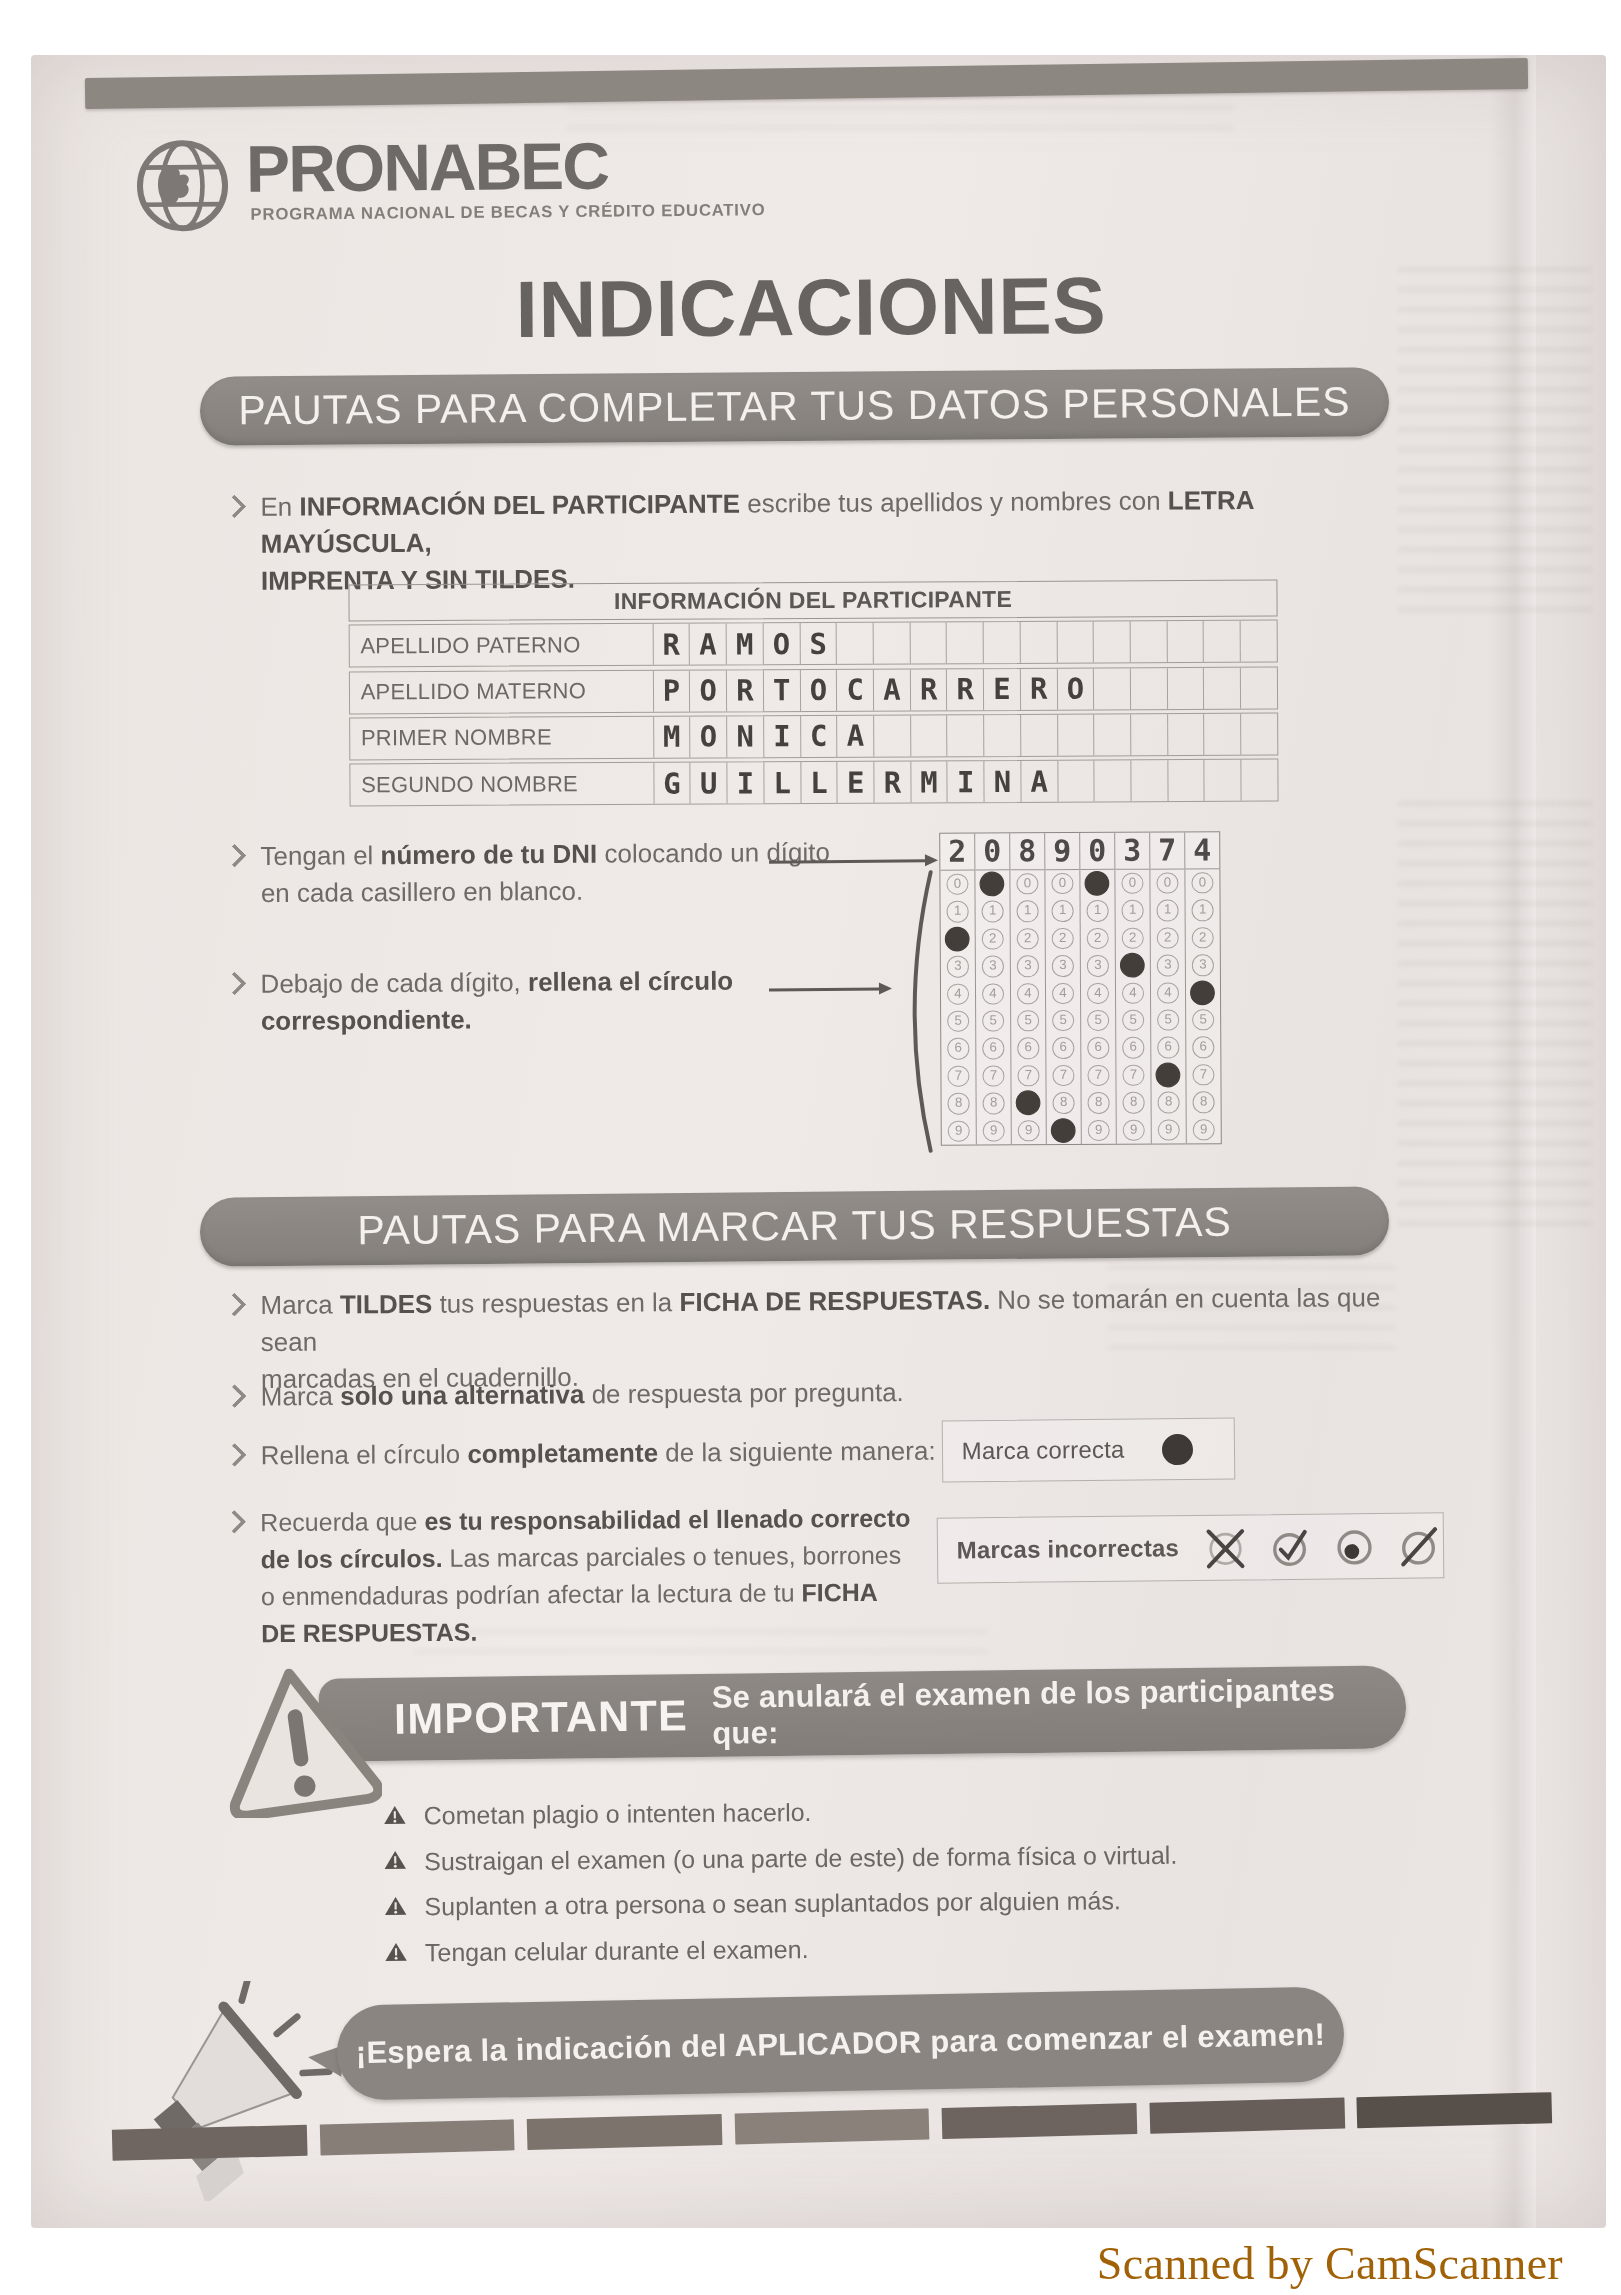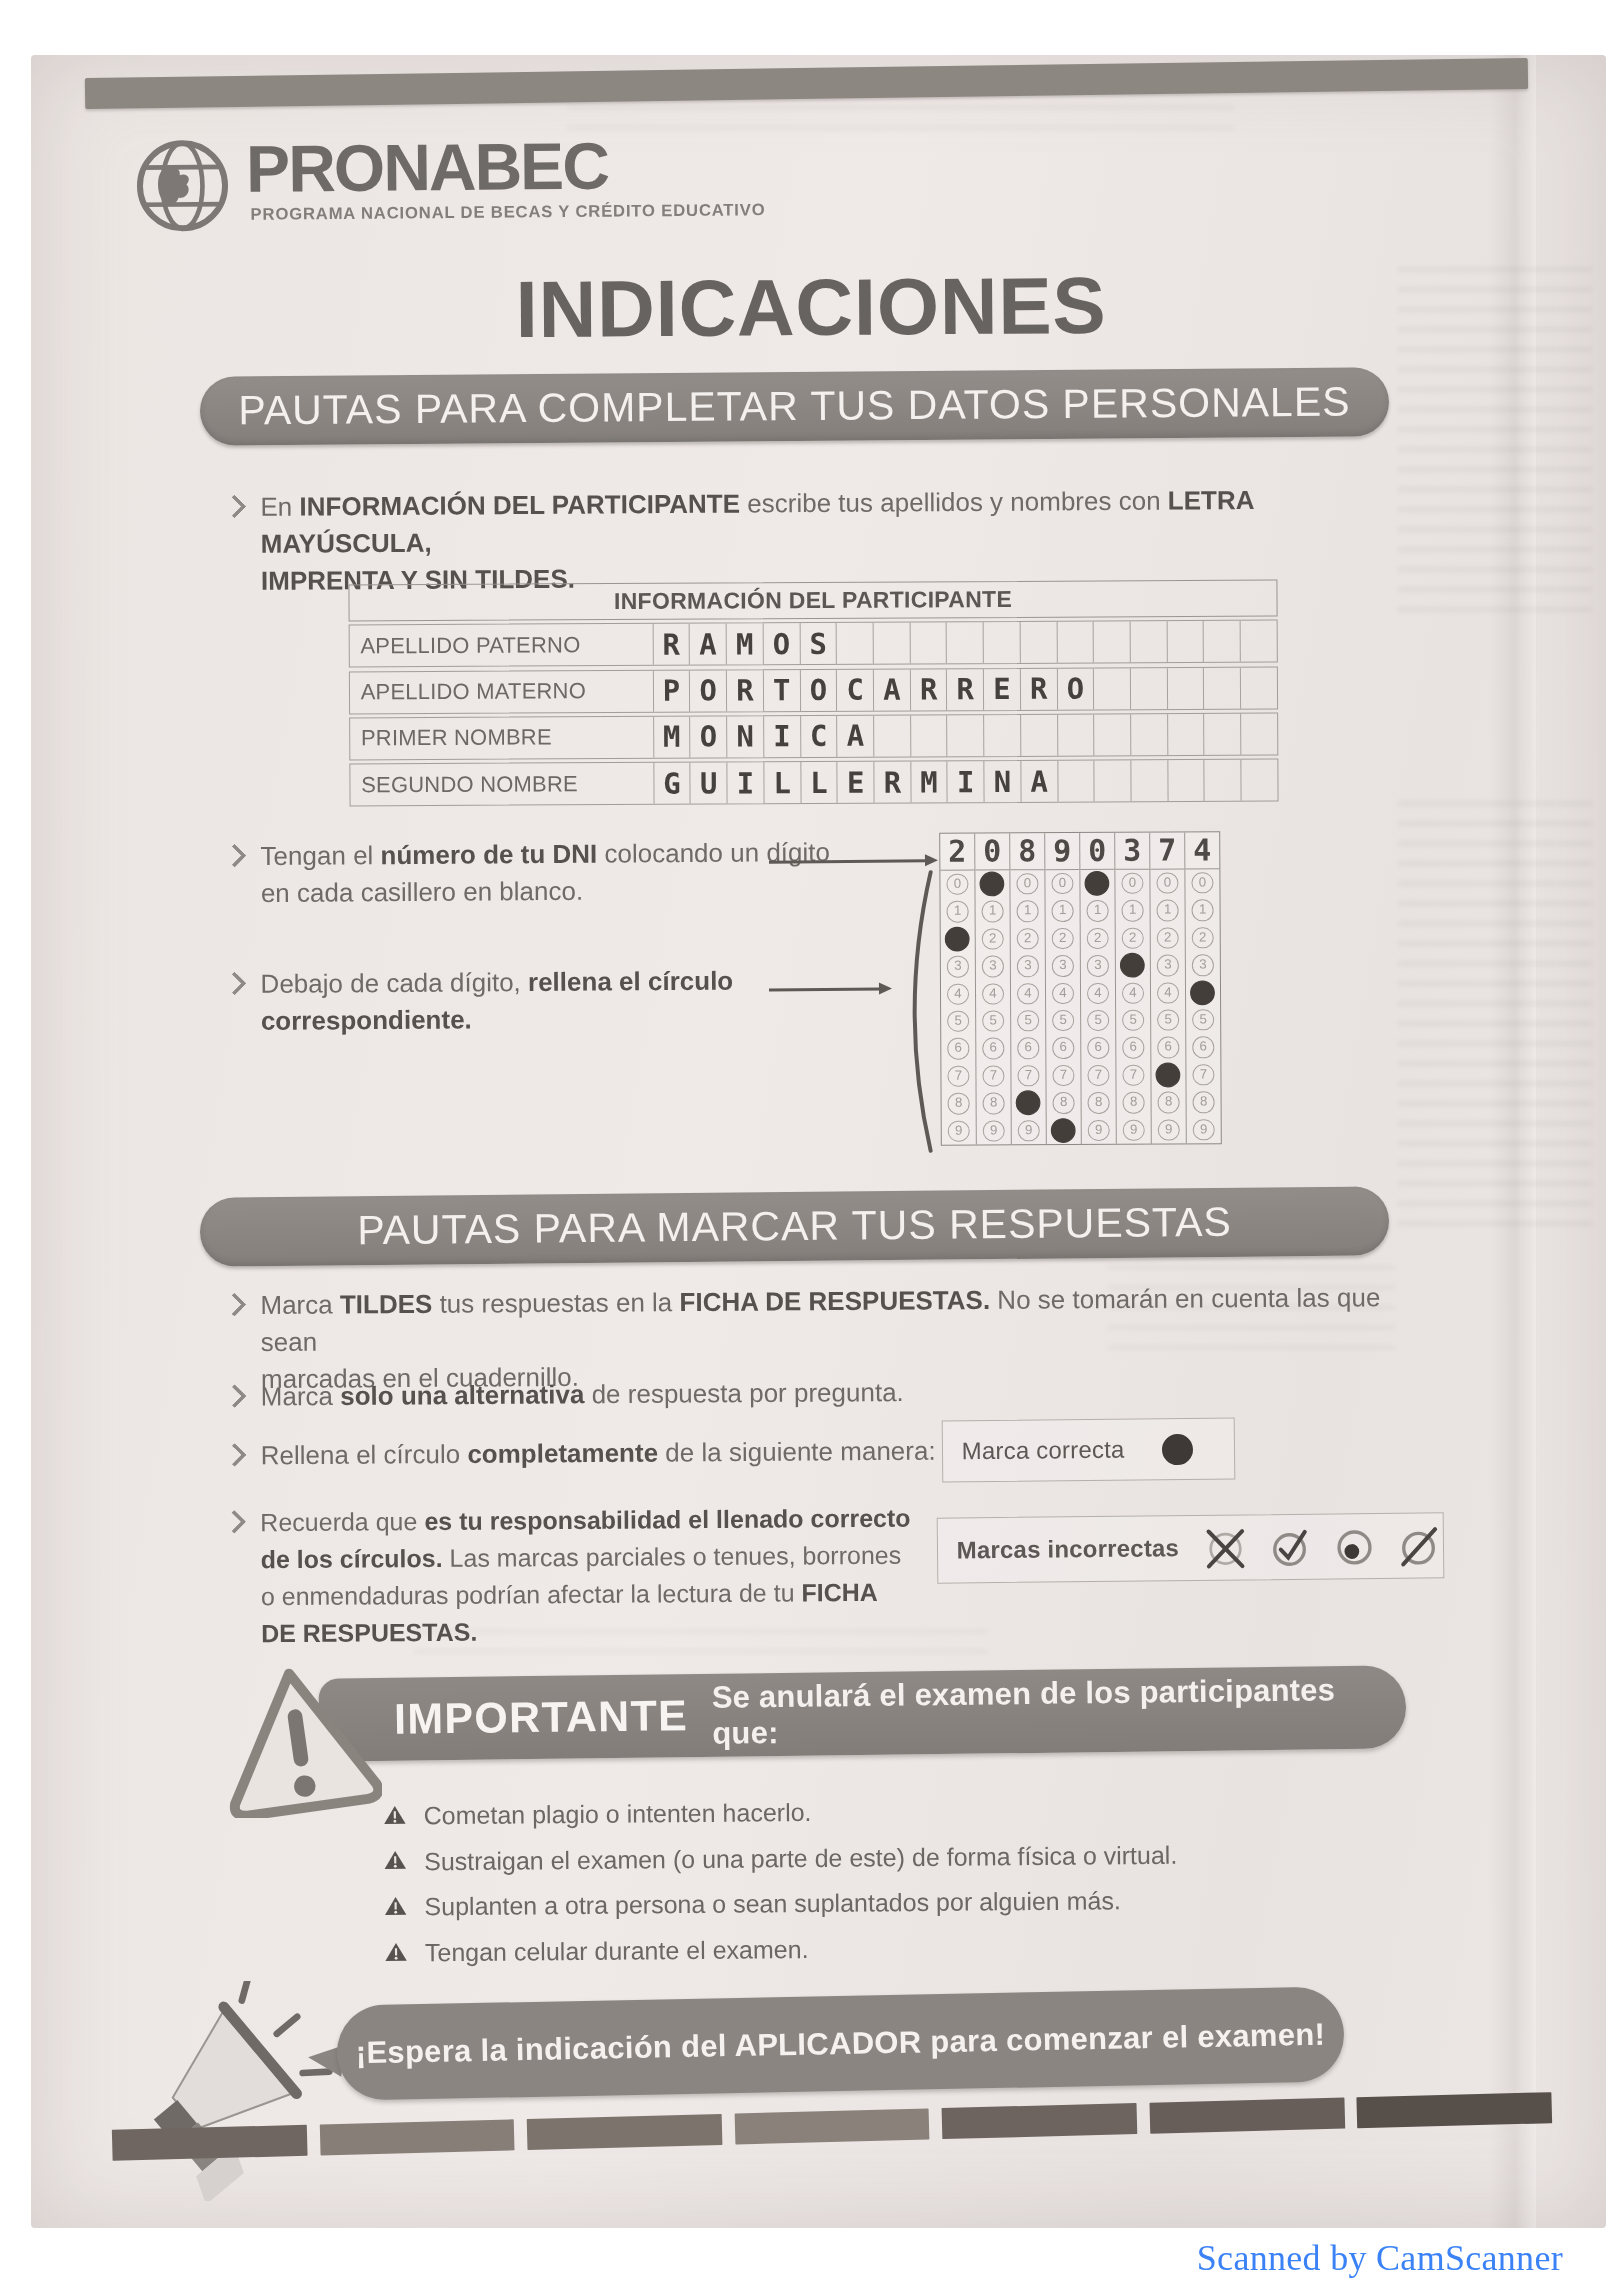--- a/index.html
+++ b/index.html
@@ -106,21 +106,21 @@
   #footer-banner{left:337px;top:1996px;width:1007px;height:95px;background:#8b8581;
     border-radius:48px;display:flex;align-items:center;justify-content:center;
     transform:rotate(-1.1deg);box-shadow:0 2.7px 4px rgba(80,75,70,.3);}
   #footer-banner .ftext{font-size:31px;font-weight:700;color:#f4f1ef;letter-spacing:0.3px;}
   #footer-tail{left:308px;top:2043px;width:0;height:0;border-top:16px solid transparent;
     border-bottom:16px solid transparent;border-right:35px solid #8b8581;transform:rotate(6deg);}
   #megaphone{left:119px;top:1981px;}
   #divider-bars{left:112px;top:2111px;width:1440px;height:31px;display:flex;gap:12.7px;transform:rotate(-1.5deg);}
   .bar{flex:1;border-radius:0.7px;}
   #scan-credit{right:59px;top:2237px;font-family:"Liberation Serif",serif;
-    font-size:36px;color:#3b82f6;letter-spacing:0.3px;}
+    font-size:46px;color:#a16207;letter-spacing:0.3px;}
 
   
   #ghost-1{left:1398px;top:267px;width:194px;height:360px;}
   #ghost-2{left:1398px;top:801px;width:194px;height:427px;}
   #ghost-3{left:1108px;top:1265px;width:287px;height:100px;opacity:.35;}
   #ghost-4{left:567px;top:105px;width:667px;height:31px;opacity:.35;}
   #ghost-5{left:414px;top:1629px;width:574px;height:35px;opacity:.3;}
 </style>
 </head>
 <body>

